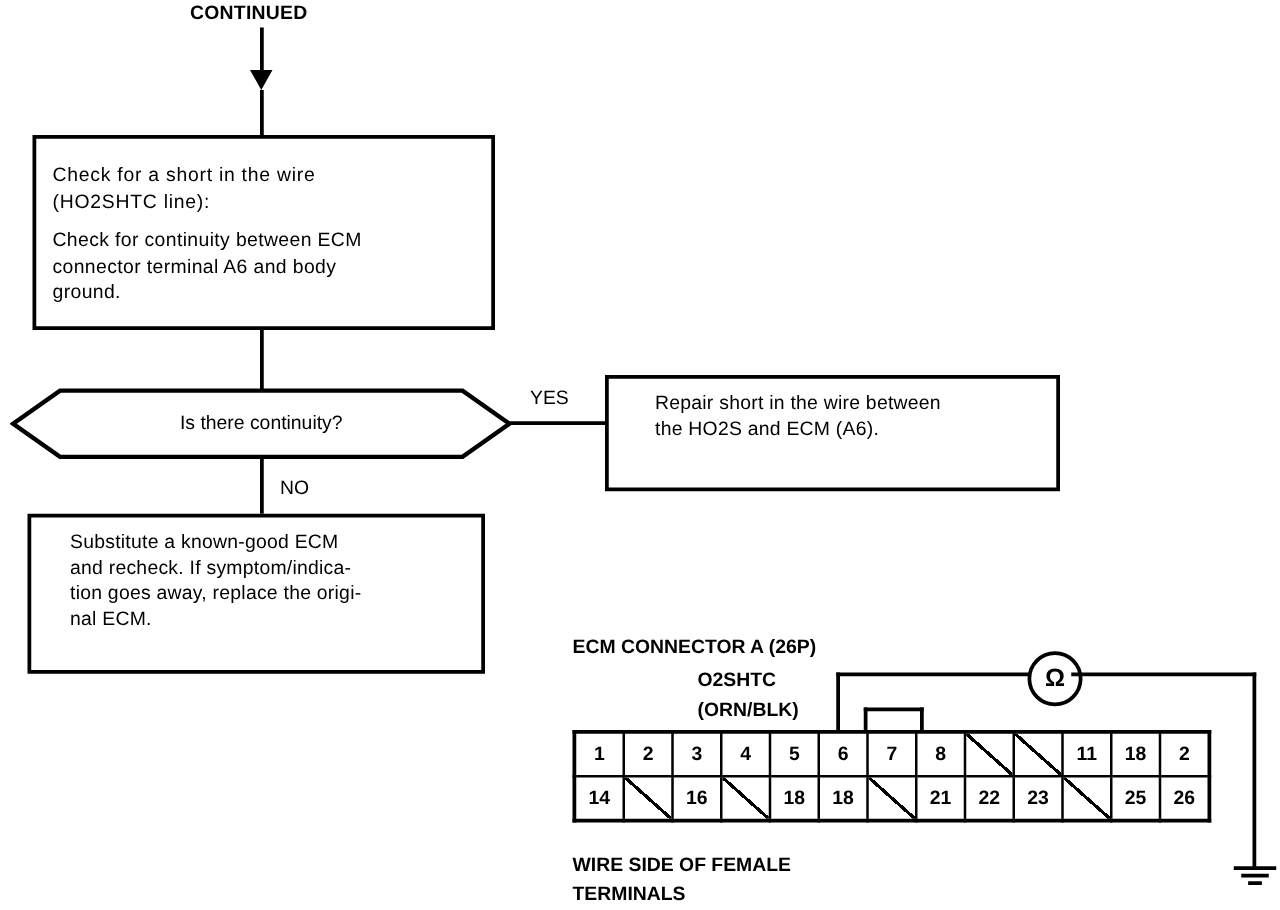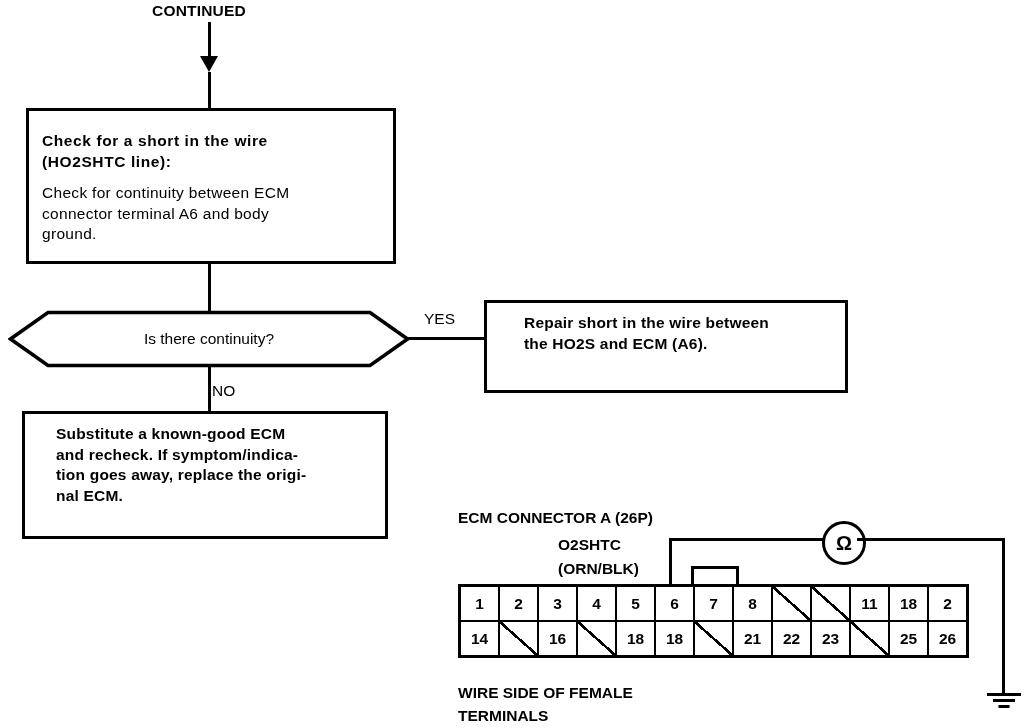--- a/index.html
+++ b/index.html
@@ -12,21 +12,21 @@
 
   
   .box{
     position:absolute;border:3px solid #000;background:#fff;
     box-sizing:border-box;
   }
   .boxtext{
     position:absolute;font-size:15.5px;line-height:20.5px;
     white-space:pre-wrap;
   }
-  .bold{font-weight:bold;}
+  .bold{font-weight:normal;}
   .vline{position:absolute;background:#000;width:3px;}
   .hline{position:absolute;background:#000;height:3px;}
   .label{position:absolute;font-size:15.5px;line-height:17px;white-space:pre;}
   .caps{font-weight:bold;}
 
   
   #continued-title{
     position:absolute;left:152px;top:2px;
     font-weight:bold;font-size:15.5px;letter-spacing:.2px;
   }
@@ -113,21 +113,21 @@
   </div>
 
   <div class="hline" style="left:408px;top:337px;width:78px;"></div>
   <div class="label" style="left:424px;top:310px;">YES</div>
 
   <div class="box" style="left:484px;top:300px;width:364px;height:93px;"></div>
   <div class="boxtext bold" style="left:524px;top:313px;width:340px;letter-spacing:.2px;">Repair short in the wire between
 the HO2S and ECM (A6).</div>
 
   <div class="vline" style="left:208px;top:365px;height:48px;"></div>
-  <div class="label" style="left:212px;top:382px;">NO</div>
+  <div class="label" style="left:224px;top:382px;">NO</div>
 
   <div class="box" style="left:22px;top:411px;width:366px;height:128px;"></div>
   <div class="boxtext bold" style="left:40px;top:424px;width:345px;letter-spacing:.2px;margin-left:16px;">Substitute a known-good ECM
 and recheck. If symptom/indica-
 tion goes away, replace the origi-
 nal ECM.</div>
 
   <div class="label caps" style="left:458px;top:509px;font-size:15.5px;">ECM CONNECTOR A (26P)</div>
 
   <div class="label caps" style="left:558px;top:536px;font-size:15.5px;">O2SHTC</div>

